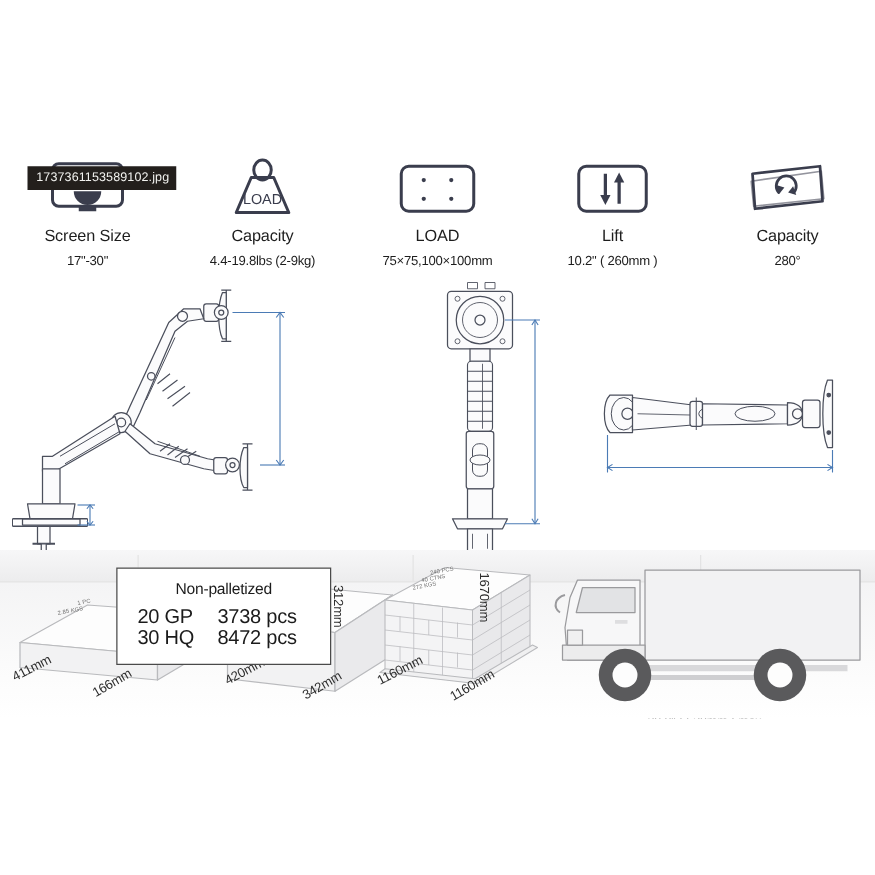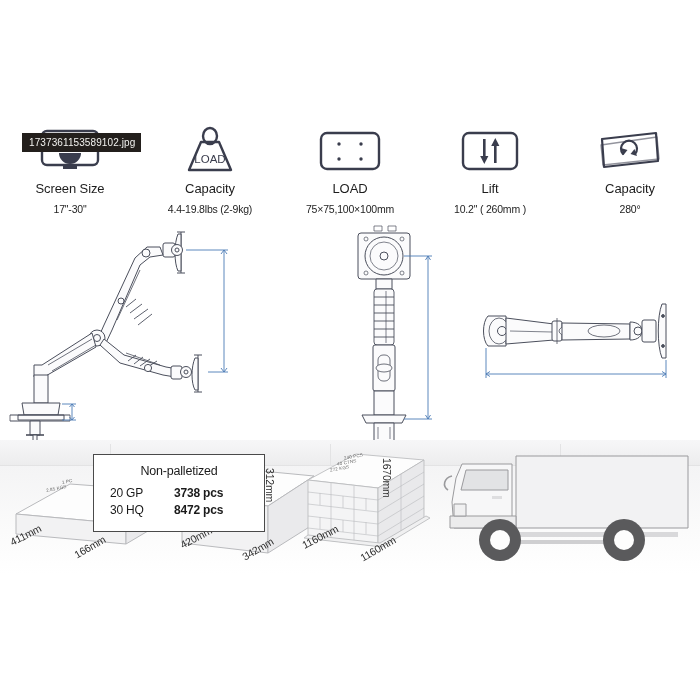--- a/index.html
+++ b/index.html
@@ -163,27 +163,27 @@
   }
   .truck-panel-title {
     font-size: 12.5px;
     color: #1b1b1b;
     letter-spacing: -0.2px;
   }
   .truck-rows { margin-top: 7px; width: 100%; padding: 0 16px; }
   .truck-row {
     display: flex;
     justify-content: space-between;
-    font-size: 12px;
+    font-size: 16px;
     color: #1b1b1b;
     line-height: 17px;
     letter-spacing: -0.2px;
   }
   .truck-row .k { width: 54px; }
-  .truck-row .v { width: 74px; text-align: left; font-weight: bold; }
+  .truck-row .v { width: 74px; text-align: left; }
 
   
   .bottom-pad {
     position: absolute;
     left: 0; top: 575px;
     width: 700px; height: 125px;
     background: #ffffff;
   }
 
   svg { display: block; overflow: visible; }

